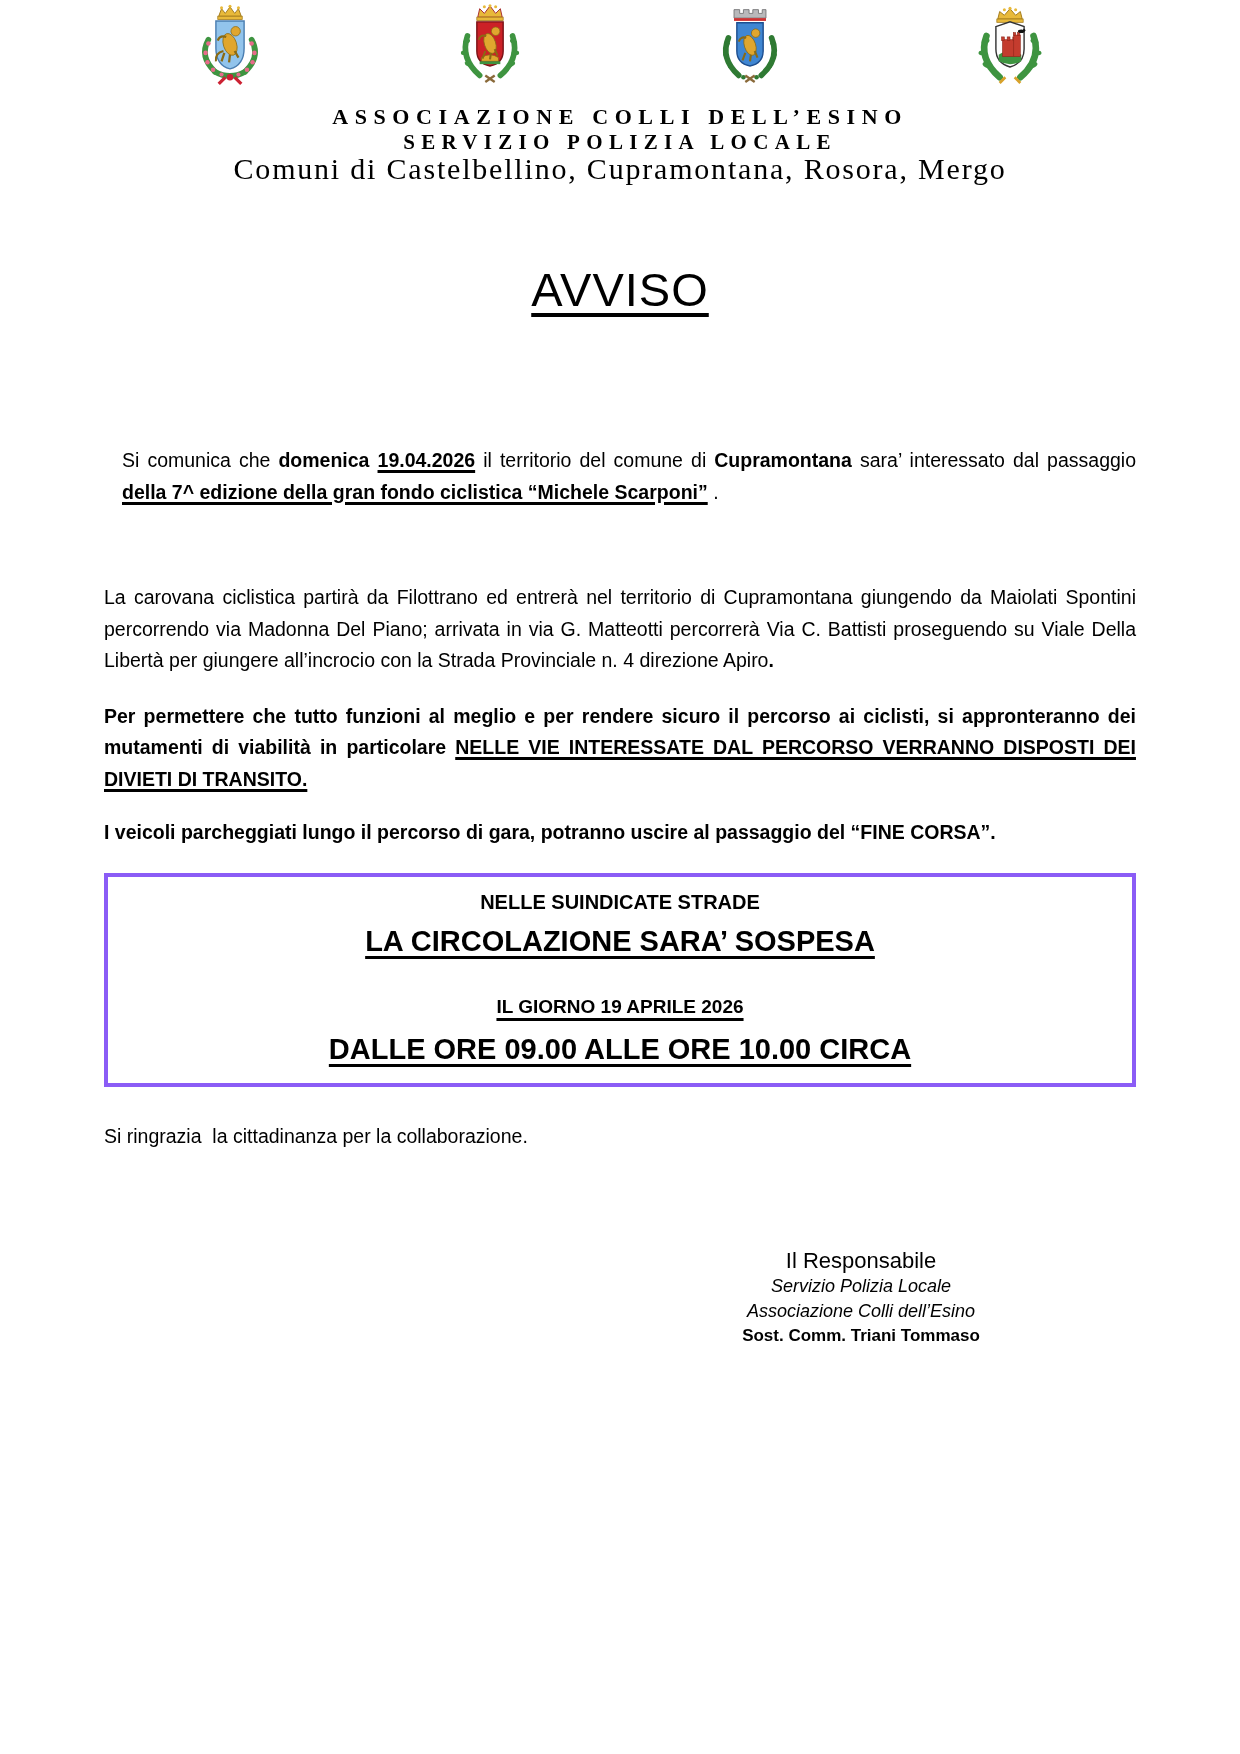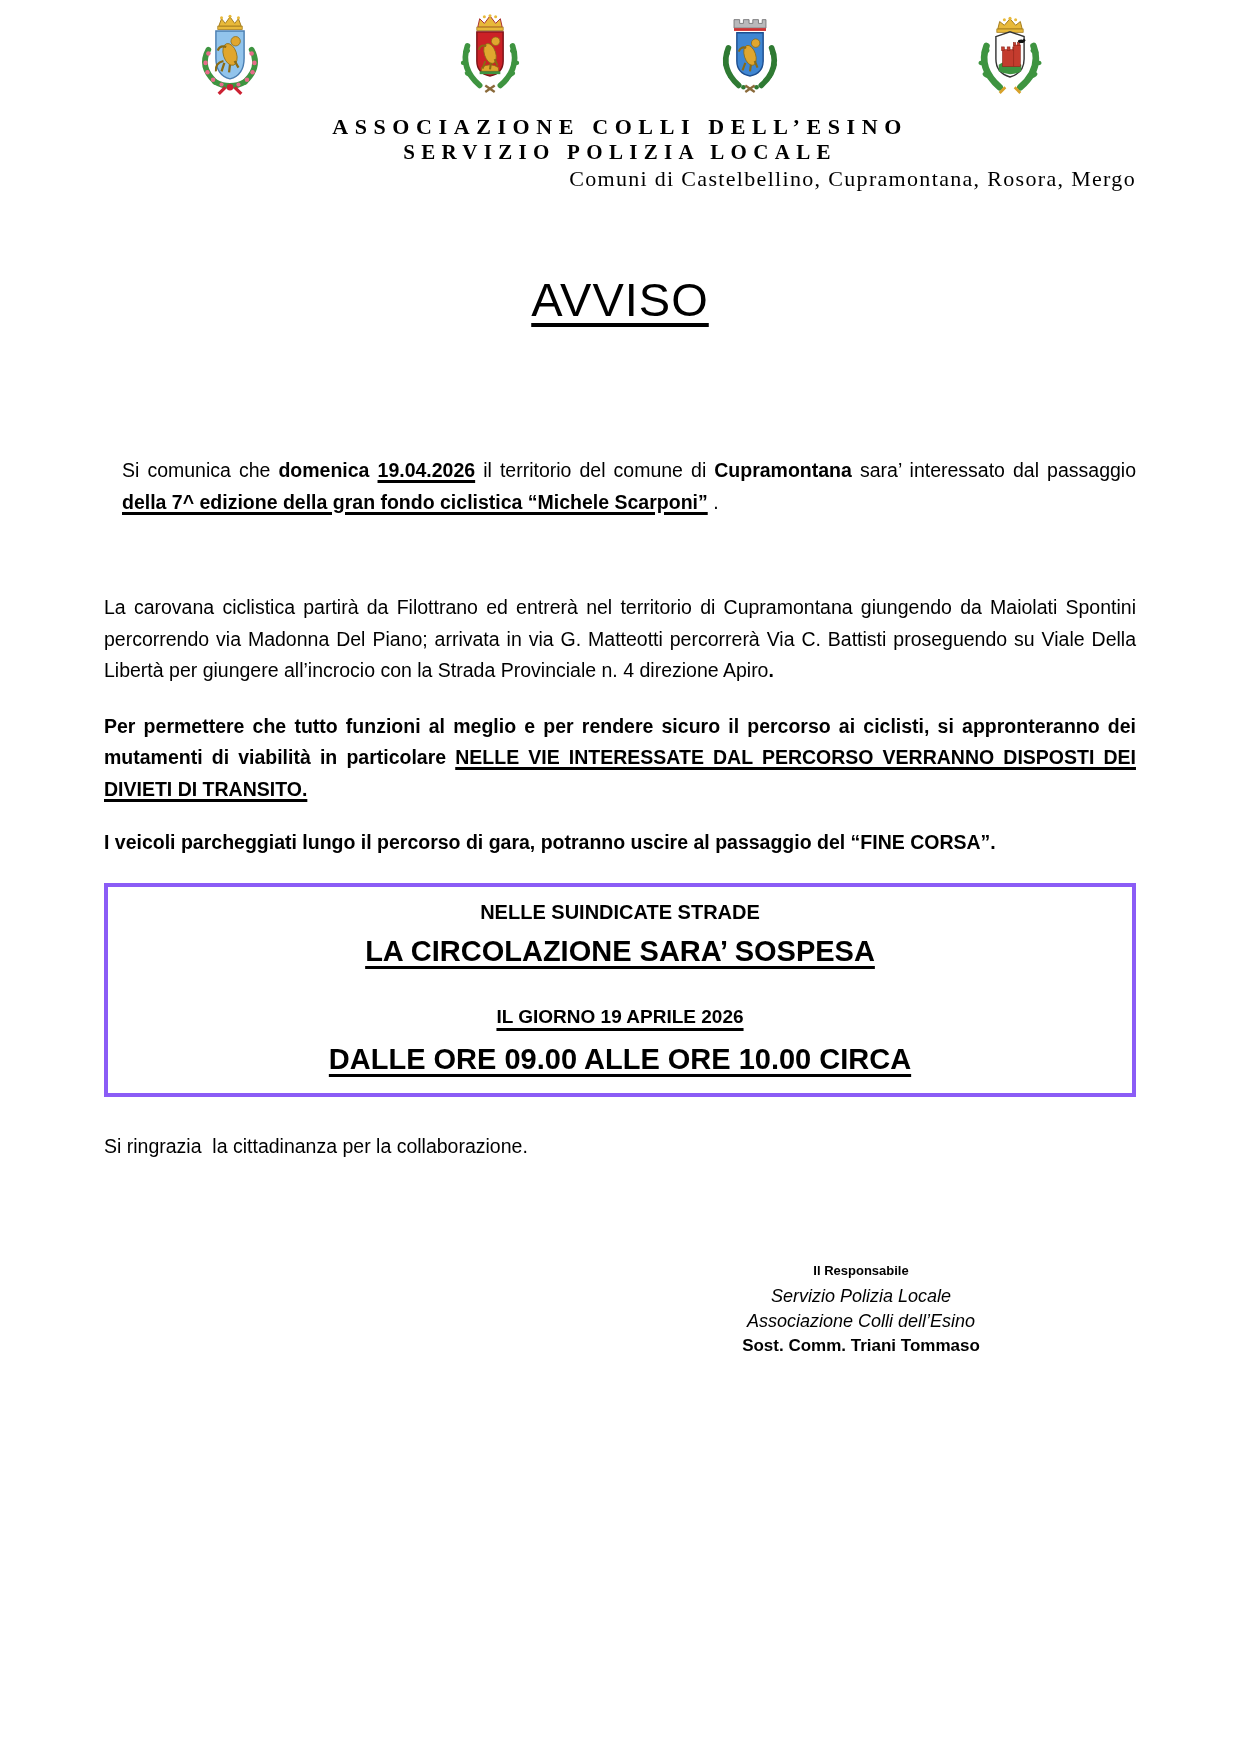--- a/index.html
+++ b/index.html
@@ -1,24 +1,24 @@
 <!DOCTYPE html>
 <html><head>
 <meta charset="utf-8">
 <style>
   html,body{margin:0;padding:0;background:#ffffff;}
   body{width:1240px;height:1754px;color:#000;font-family:"Liberation Sans",sans-serif;-webkit-font-smoothing:antialiased;}
-  .page{padding:14px 104px 0 104px;box-sizing:border-box;}
+  .page{padding:4px 104px 0 104px;box-sizing:border-box;}
 
   
   .crest-row{display:flex;justify-content:space-between;align-items:flex-start;width:870px;margin:0 auto;height:94px;}
   .crest{width:90px;height:94px;}
   .org-line1{font-family:"Liberation Serif",serif;font-weight:bold;font-size:22px;letter-spacing:0.30em;text-align:center;margin-top:6px;line-height:26px;}
   .org-line2{font-family:"Liberation Serif",serif;font-weight:bold;font-size:21px;letter-spacing:0.30em;text-align:center;line-height:25px;}
-  .org-line3{font-family:"Liberation Serif",serif;font-size:22px;letter-spacing:0.06em;text-align:right;line-height:28px;}
+  .org-line3{font-family:"Liberation Serif",serif;font-size:30px;letter-spacing:0.06em;text-align:center;line-height:28px;}
 
   
   .notice-title{text-align:center;font-size:47px;font-weight:normal;margin:80px 0 0 0;line-height:54px;letter-spacing:1px;
     text-decoration:underline;text-decoration-thickness:4px;text-underline-offset:7px;}
 
   
   .para{font-size:19.5px;line-height:31.5px;text-align:justify;margin:0;}
   .p1{margin-top:128px;margin-left:18px;}
   .p2{margin-top:74px;}
   .p3{margin-top:24px;}
@@ -30,21 +30,21 @@
   .suspension-box{border:4px solid #8b5cf6;margin-top:24px;padding:8px 10px 14px 10px;text-align:center;}
   .box-line-sm{font-size:20px;font-weight:bold;line-height:30px;margin:2px 0 0 0;}
   .box-line-lg{font-size:29px;font-weight:bold;line-height:40px;margin:4px 0 0 0;}
   .box-line-md{font-size:19px;font-weight:bold;line-height:36px;margin:28px 0 0 0;}
   .box-u{text-decoration:underline;text-decoration-thickness:3px;text-underline-offset:5px;}
 
   .closing{font-size:19.5px;margin:38px 0 0 0;white-space:pre-wrap;}
 
   
   .signature{width:430px;margin:100px 0 0 542px;text-align:center;}
-  .sig-role{font-size:13px;font-weight:bold;line-height:26px;}
+  .sig-role{font-size:22px;font-weight:normal;line-height:26px;}
   .sig-org{font-size:18px;font-style:italic;line-height:25px;}
   .sig-name{font-size:17px;font-weight:bold;line-height:24px;}
 </style>
 </head>
 <body>
 
 <div class="page">
 
   <header>
     <div class="crest-row">

